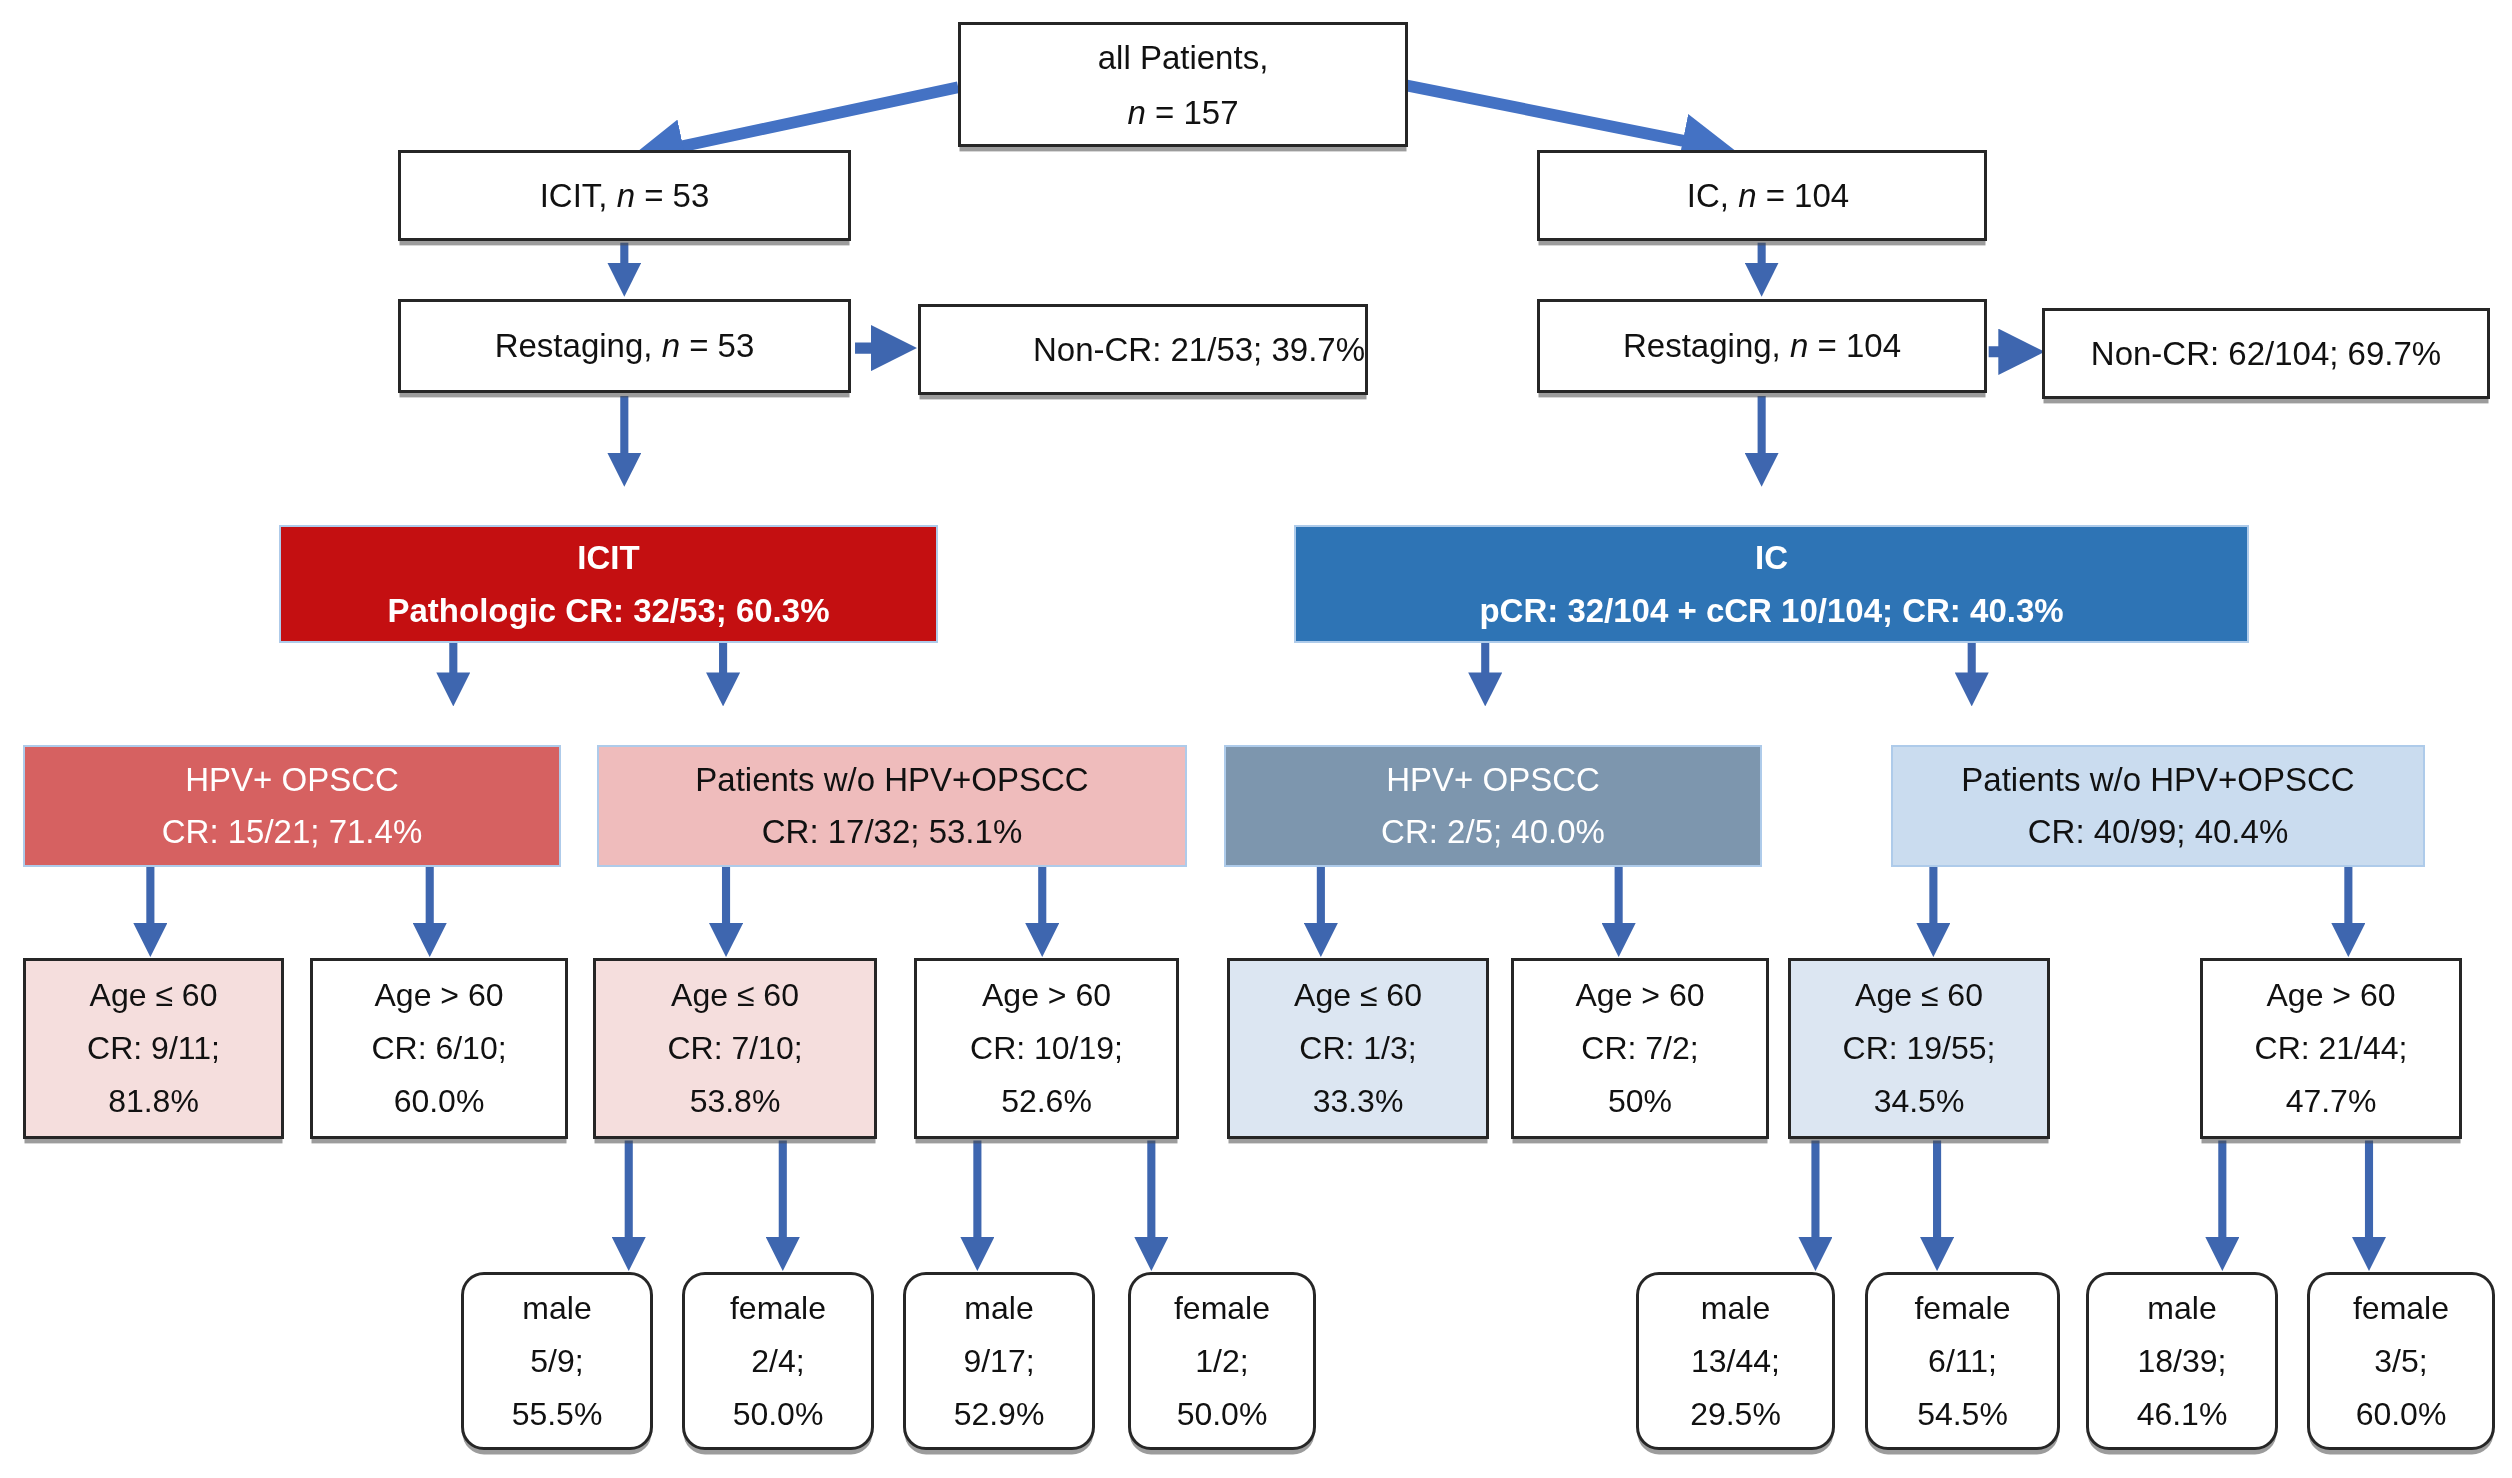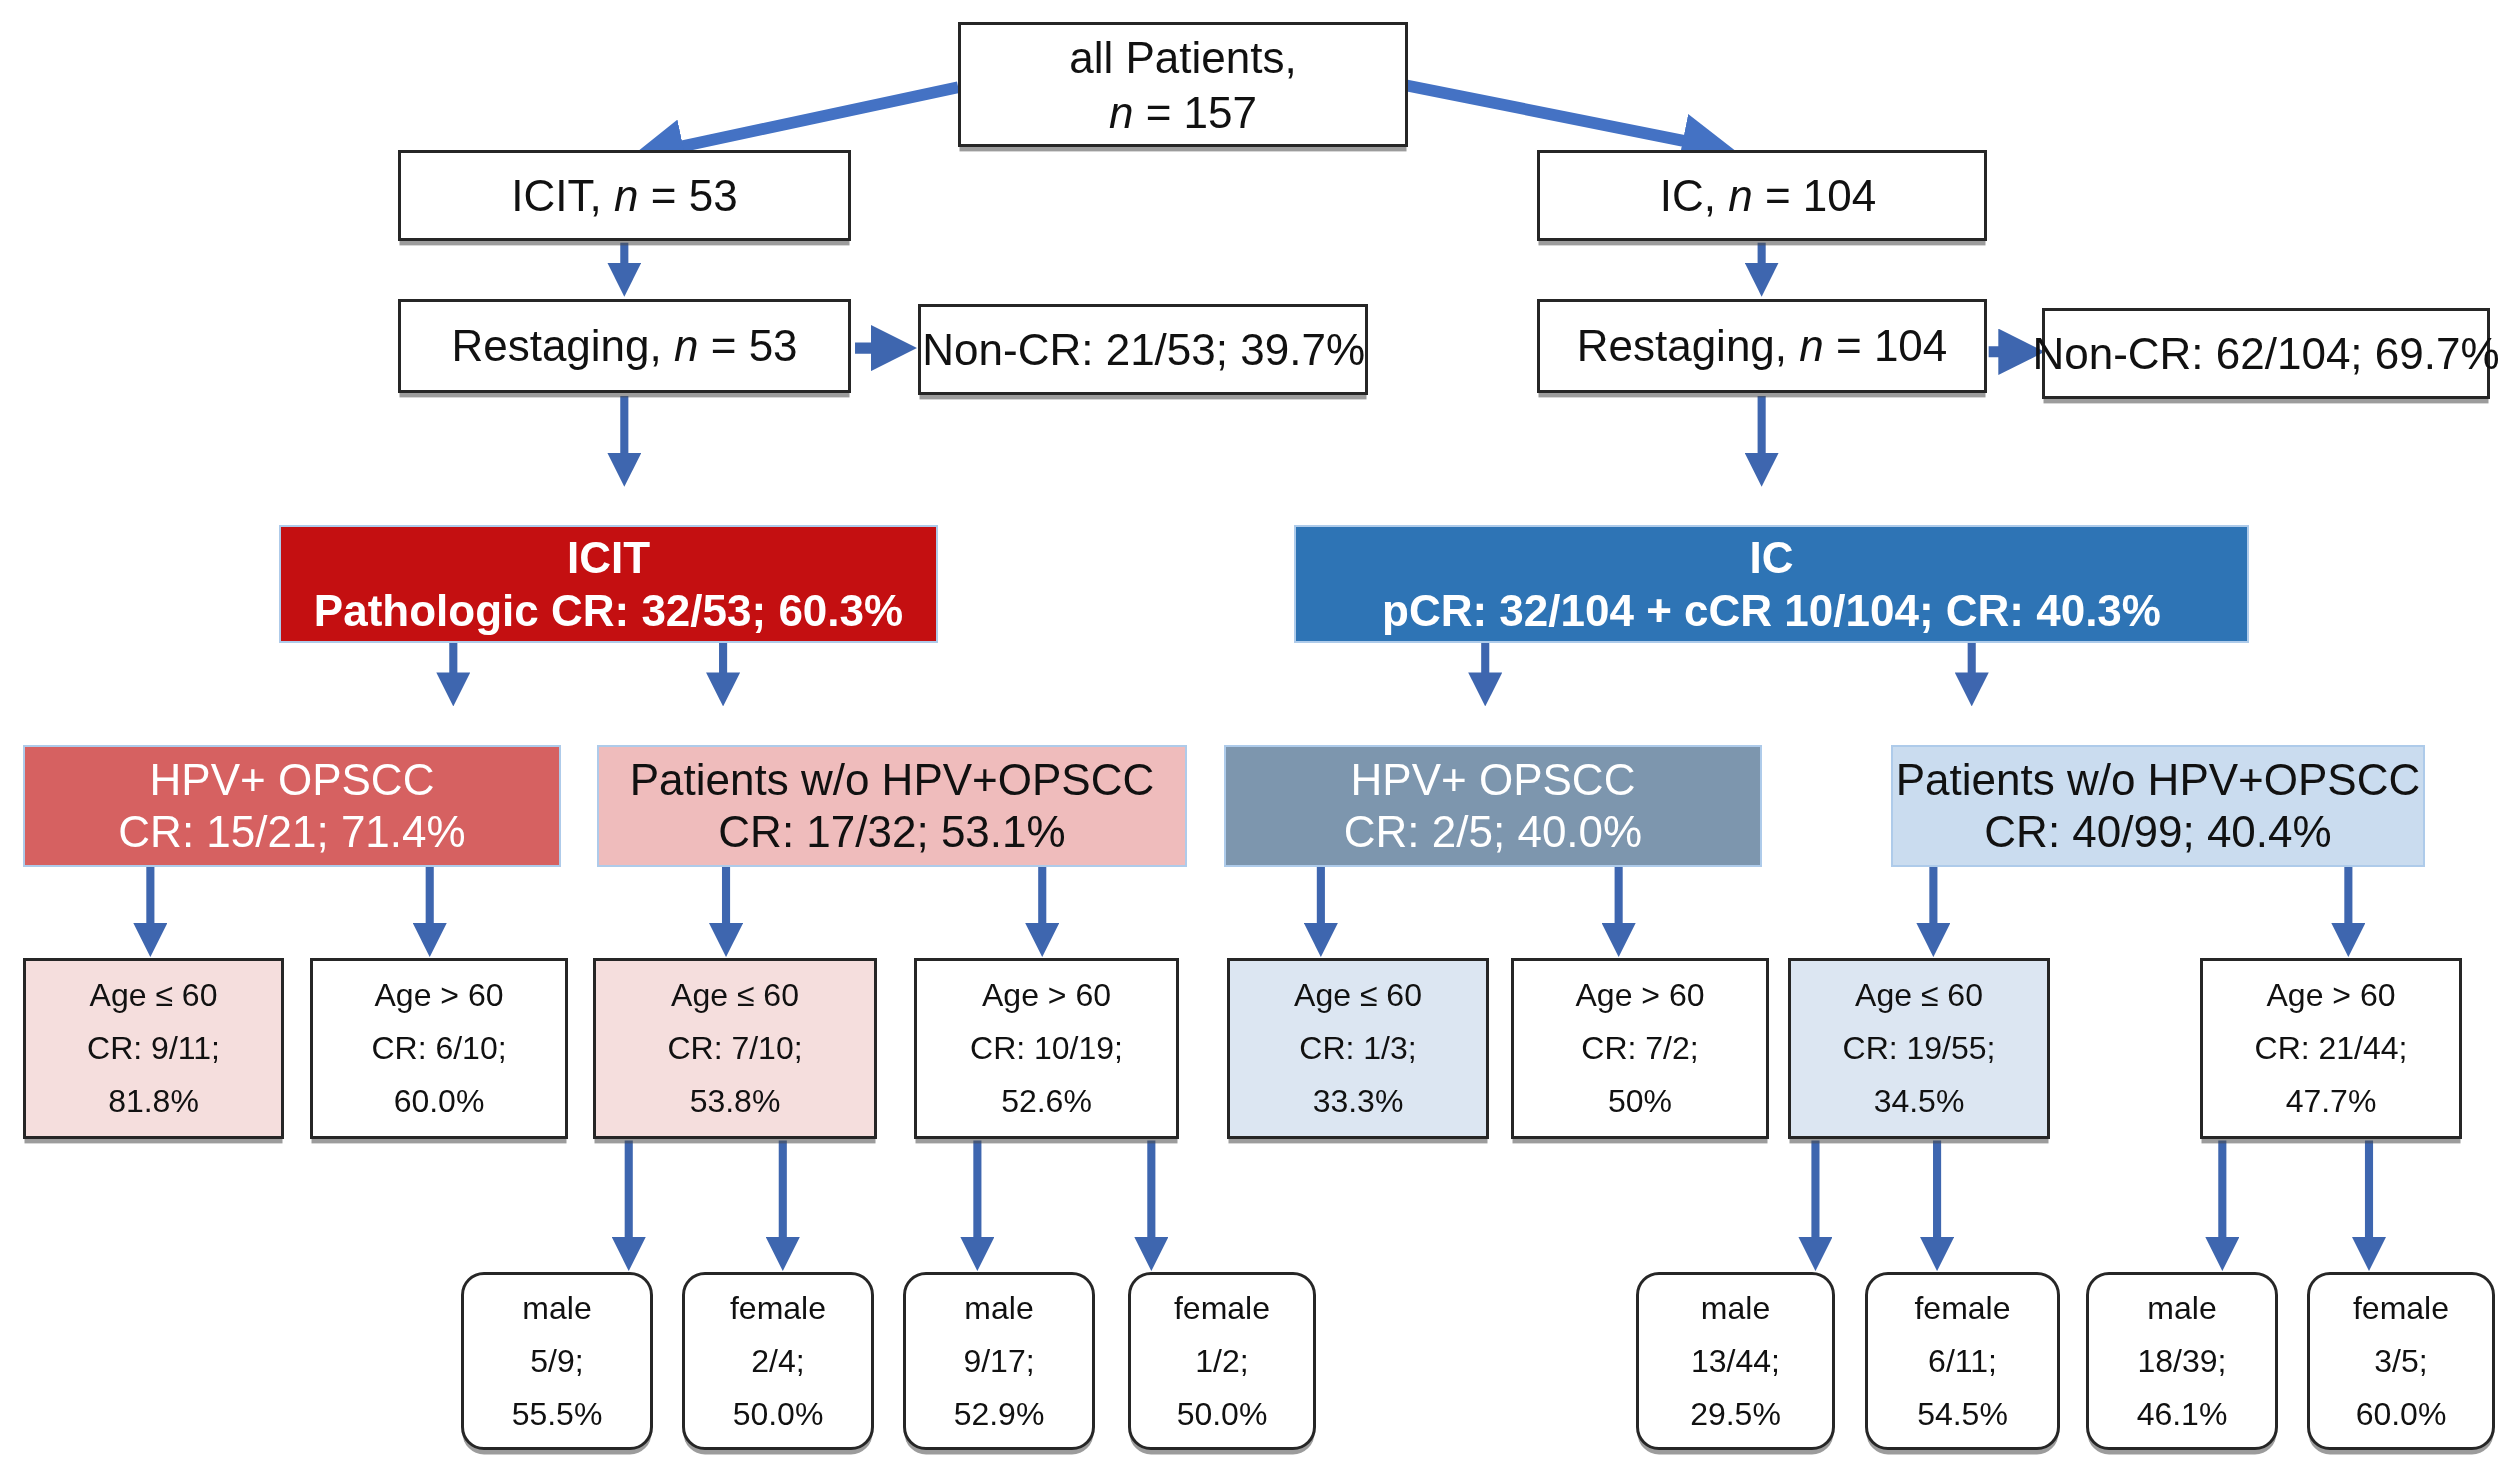--- a/index.html
+++ b/index.html
@@ -4,21 +4,21 @@
 <style>
   html,body{margin:0;padding:0;background:#ffffff;}
   body{font-family:"Liberation Sans", sans-serif; color:#111;}
   #canvas{position:relative; width:2512px; height:1479px; background:#ffffff; overflow:hidden;}
   #arrows{position:absolute; left:0; top:0; width:2512px; height:1479px; z-index:1;}
   .ar{stroke:var(--arrow_dark_blue,#3E66AF); fill:none;}
   .ar2{stroke:var(--arrow_blue,#4472C4); fill:none;}
 
   .box{position:absolute; z-index:2; box-sizing:border-box; display:flex; flex-direction:column;
        justify-content:center; align-items:center; text-align:center; background:#fff;
-       font-size:44px; line-height:1.5;}
+       font-size:33px; line-height:1.5;}
   .bdark{border:3.7px solid #262626; box-shadow:0 5.9px 0 -1.5px rgba(75,75,75,.55);}
   .blight{border:2.2px solid #AECBEA;margin-top:36px;}
   .ln{white-space:nowrap;}
   i{font-style:italic;}
 
   
   #b-all{left:958px; top:22px; width:450px; height:125px; line-height:55px;}
   
   #b-icit{left:398px; top:150px; width:453px; height:91px;}
   #b-ic{left:1537px; top:150px; width:450px; height:91px;padding-left:12px;}

